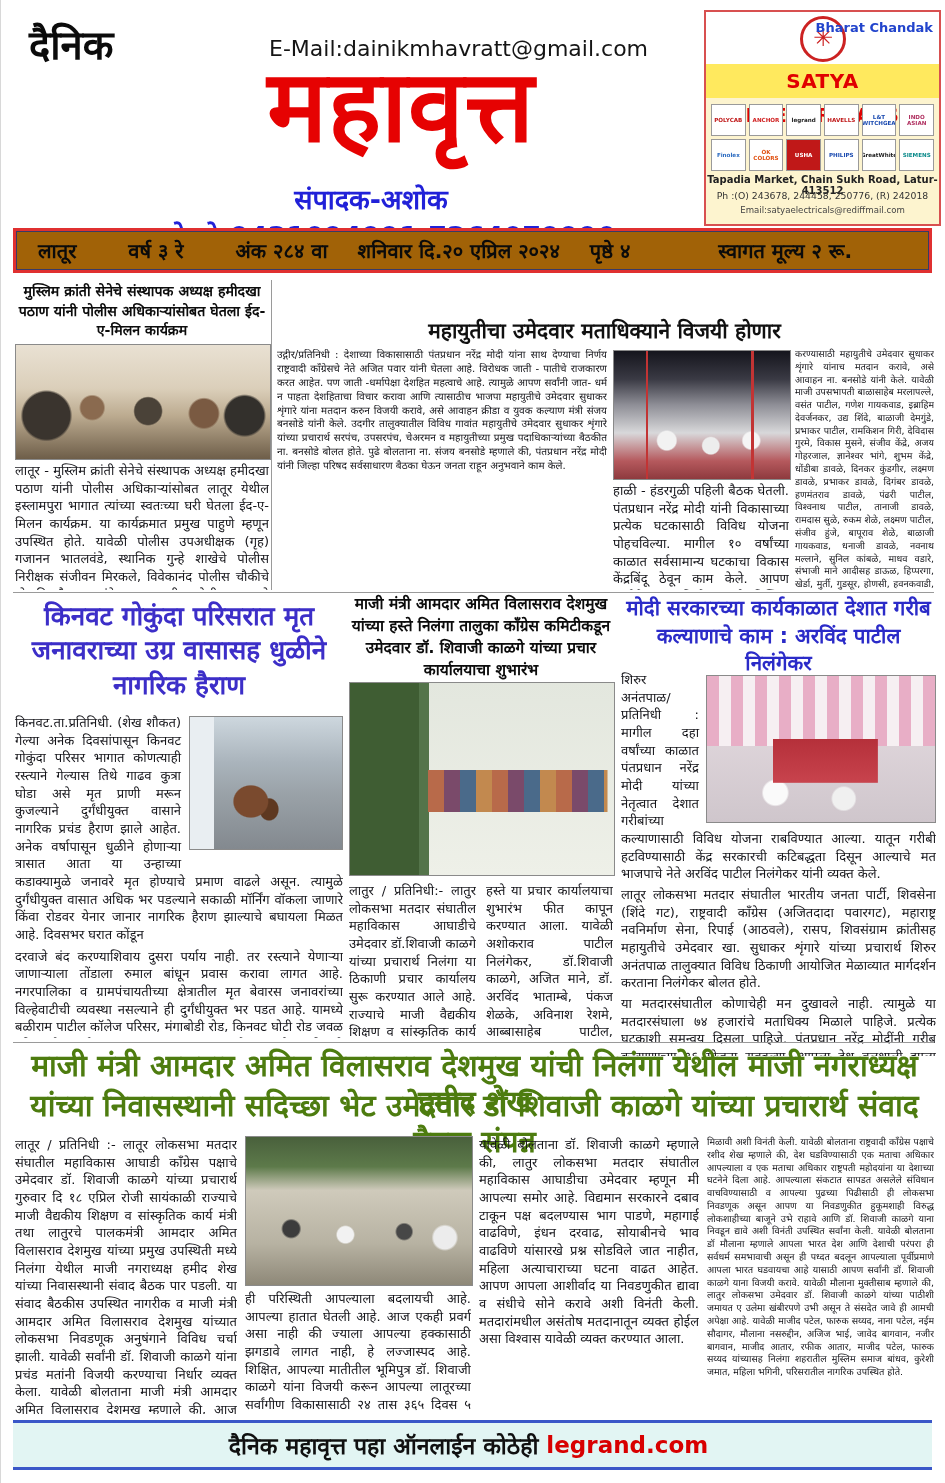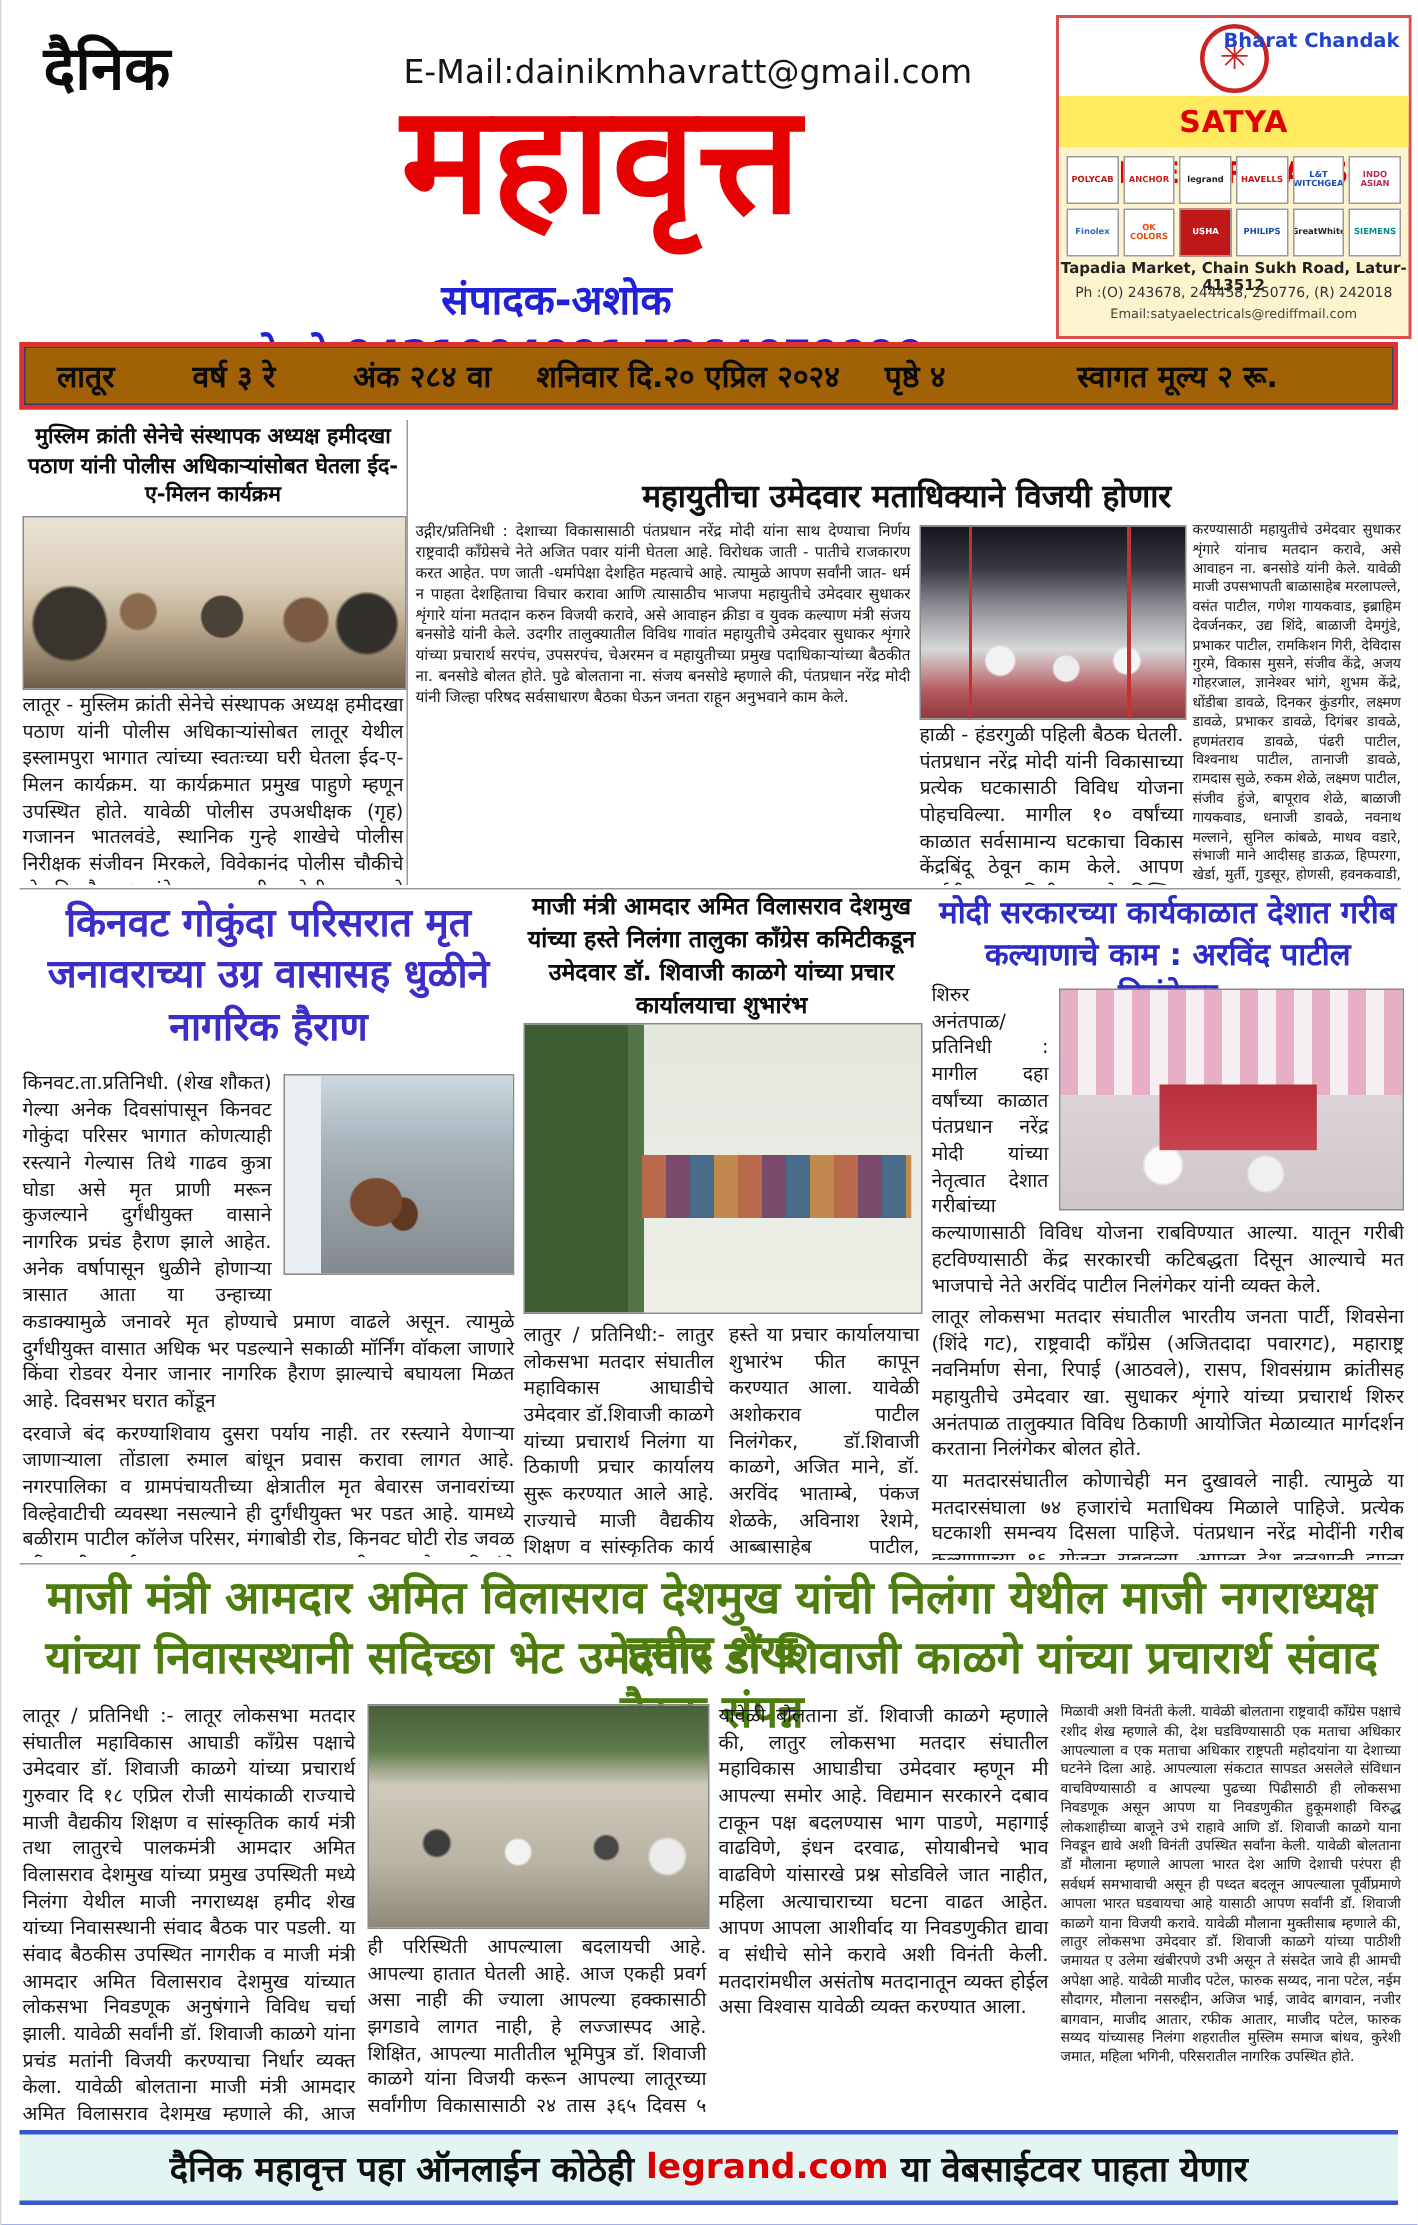--- a/index.html
+++ b/index.html
@@ -158,37 +158,36 @@
     <div class="body-text just">किनवट.ता.प्रतिनिधी. (शेख शौकत) गेल्या अनेक दिवसांपासून किनवट गोकुंदा परिसर भागात कोणत्याही रस्त्याने गेल्यास तिथे गाढव कुत्रा घोडा असे मृत प्राणी मरून कुजल्याने दुर्गंधीयुक्त वासाने नागरिक प्रचंड हैराण झाले आहेत. अनेक वर्षापासून धुळीने होणाऱ्या त्रासात आता या उन्हाच्या कडाक्यामुळे जनावरे मृत होण्याचे प्रमाण वाढले असून. त्यामुळे दुर्गंधीयुक्त वासात अधिक भर पडल्याने सकाळी मॉर्निंग वॉकला जाणारे किंवा रोडवर येनार जानार नागरिक हैराण झाल्याचे बघायला मिळत आहे. दिवसभर घरात कोंडून</div>
     <div class="body-text just" style="margin-top:4px;">दरवाजे बंद करण्याशिवाय दुसरा पर्याय नाही. तर रस्त्याने येणाऱ्या जाणाऱ्याला तोंडाला रुमाल बांधून प्रवास करावा लागत आहे. नगरपालिका व ग्रामपंचायतीच्या क्षेत्रातील मृत बेवारस जनावरांच्या विल्हेवाटीची व्यवस्था नसल्याने ही दुर्गंधीयुक्त भर पडत आहे. यामध्ये बळीराम पाटील कॉलेज परिसर, मंगाबोडी रोड, किनवट घोटी रोड जवळ परिसरातील सर्व भागात मृत जनावराच्या उग्र तीव्र वासाने नागरिकांचे आरोग्य धोक्यात येत आहे. नागर संबंधित विभागाने त्वरित दखल घेऊन नागरिकांना या दुर्गंधीतून मुक्त करावे अशी मागणी होत आहे.</div>
   </div>
 
   <div class="abs h-mid center" style="left:348px;top:593px;width:264px;">माजी मंत्री आमदार अमित विलासराव देशमुख यांच्या हस्ते निलंगा तालुका काँग्रेस कमिटीकडून उमेदवार डॉ. शिवाजी काळगे यांच्या प्रचार कार्यालयाचा शुभारंभ</div>
   <div class="abs photo p-banner" style="left:348px;top:682px;width:264px;height:192px;"></div>
   <div class="abs body-text just" style="left:348px;top:882px;width:127px;height:156px;overflow:hidden;">लातुर / प्रतिनिधी:- लातुर लोकसभा मतदार संघातील महाविकास आघाडीचे उमेदवार डॉ.शिवाजी काळगे यांच्या प्रचारार्थ निलंगा या ठिकाणी प्रचार कार्यालय सुरू करण्यात आले आहे. राज्याचे माजी वैद्यकीय शिक्षण व सांस्कृतिक कार्य मंत्री तथा लातुरचे माजी पालकमंत्री आमदार अमित विलासराव देशमुख यांच्या</div>
   <div class="abs body-text just" style="left:485px;top:882px;width:127px;height:156px;overflow:hidden;">हस्ते या प्रचार कार्यालयाचा शुभारंभ फीत कापून करण्यात आला. यावेळी अशोकराव पाटील निलंगेकर, डॉ.शिवाजी काळगे, अजित माने, डॉ. अरविंद भाताम्बे, पंकज शेळके, अविनाश रेशमे, आब्बासाहेब पाटील, दयानंद घोपने, अजित नाईकवाढे यांच्यासह निलंगा तालुका काँग्रेस कमिटी पदाधिकारी, सदस्य उपस्थित होते.</div>
 
   <div class="abs h-blue center" style="left:620px;top:595px;width:315px;">मोदी सरकारच्या कार्यकाळात देशात गरीब कल्याणाचे काम : अरविंद पाटील निलंगेकर</div>
-  <div class="abs" style="left:620px;top:655px;width:315px;height:385px;overflow:hidden;">
+  <div class="abs" style="left:620px;top:671px;width:315px;height:385px;overflow:hidden;">
     <div class="photo p-stage" style="float:right;width:228px;height:146px;margin:4px 0 5px 7px;"></div>
     <div class="body-text just">शिरुर अनंतपाळ/प्रतिनिधी : मागील दहा वर्षांच्या काळात पंतप्रधान नरेंद्र मोदी यांच्या नेतृत्वात देशात गरीबांच्या कल्याणासाठी विविध योजना राबविण्यात आल्या. यातून गरीबी हटविण्यासाठी केंद्र सरकारची कटिबद्धता दिसून आल्याचे मत भाजपाचे नेते अरविंद पाटील निलंगेकर यांनी व्यक्त केले.</div>
     <div class="body-text just" style="margin-top:3px;">लातूर लोकसभा मतदार संघातील भारतीय जनता पार्टी, शिवसेना (शिंदे गट), राष्ट्रवादी काँग्रेस (अजितदादा पवारगट), महाराष्ट्र नवनिर्माण सेना, रिपाई (आठवले), रासप, शिवसंग्राम क्रांतीसह महायुतीचे उमेदवार खा. सुधाकर शृंगारे यांच्या प्रचारार्थ शिरुर अनंतपाळ तालुक्यात विविध ठिकाणी आयोजित मेळाव्यात मार्गदर्शन करताना निलंगेकर बोलत होते.</div>
     <div class="body-text just" style="margin-top:3px;">या मतदारसंघातील कोणाचेही मन दुखावले नाही. त्यामुळे या मतदारसंघाला ७४ हजारांचे मताधिक्य मिळाले पाहिजे. प्रत्येक घटकाशी समन्वय दिसला पाहिजे. पंतप्रधान नरेंद्र मोदींनी गरीब कल्याणाच्या ९६ योजना राबवल्या. आपला देश बलशाली झाला पाहिजे. आज विकसित भारतासाठी मोदीजी प्रयत्न करत आहेत. आ. संभाजी पाटील पालकमंत्री असताना लातूर जिल्ह्यातील सर्व तालुक्याला समान निधी दिला. भाजपने जिल्हा परिषदेच्या माध्यमातून महिला, समाजकल्याण, आरोग्य, शिक्षण या क्षेत्रात सामान्य माणसाला केंद्रबिंदू मानून काम केले असल्याचे त्यांनी सांगितले. पुढे बोलताना ना. बनसोडे म्हणाले की, भारतरत्न डॉ. बाबासाहेब आंबेडकरांनी या देशाला घटना दिली. बाबासाहेबांचे संसदेत तैलचित्र लावण्यासाठी काँग्रेसला तब्बल पन्नास वर्ष लागली. काँग्रेस आज अपप्रचार करत आहे. घटना बदलणार हे खोटे सांगत आहे. या पृथ्वीतलावर चंद्र सूर्य असेपर्यंत बाबासाहेबांची घटना कोणी बदलणार नाही, असेही त्यांनी सांगितले.</div>
   </div>
 
   <div class="abs hline" style="left:12px;top:1042px;width:921px;"></div>
 
   <div class="abs h-bottom center" style="left:14px;top:1048px;width:919px;">माजी मंत्री आमदार अमित विलासराव देशमुख यांची निलंगा येथील माजी नगराध्यक्ष हमीद शेख</div>
   <div class="abs h-bottom center" style="left:14px;top:1088px;width:919px;">यांच्या निवासस्थानी सदिच्छा भेट  उमेदवार डॉ शिवाजी काळगे यांच्या प्रचारार्थ संवाद बैठक संपन्न</div>
 
   <div class="abs body-text just" style="left:14px;top:1136px;width:222px;height:278px;overflow:hidden;">लातूर / प्रतिनिधी :- लातूर लोकसभा मतदार संघातील महाविकास आघाडी काँग्रेस पक्षाचे उमेदवार डॉ. शिवाजी काळगे यांच्या प्रचारार्थ गुरुवार दि १८ एप्रिल रोजी सायंकाळी राज्याचे माजी वैद्यकीय शिक्षण व सांस्कृतिक कार्य मंत्री तथा लातुरचे पालकमंत्री आमदार अमित विलासराव देशमुख यांच्या प्रमुख उपस्थिती मध्ये निलंगा येथील माजी नगराध्यक्ष हमीद शेख यांच्या निवासस्थानी संवाद बैठक पार पडली. या संवाद बैठकीस उपस्थित नागरीक व माजी मंत्री आमदार अमित विलासराव देशमुख यांच्यात लोकसभा निवडणूक अनुषंगाने विविध चर्चा झाली. यावेळी सर्वांनी डॉ. शिवाजी काळगे यांना प्रचंड मतांनी विजयी करण्याचा निर्धार व्यक्त केला. यावेळी बोलताना माजी मंत्री आमदार अमित विलासराव देशमुख म्हणाले की, आज आपण लातुर लोकसभा निवडणूक अनुषंगाने या ठिकाणी एकत्र आलेले आहोत. देशातील जी परिस्थिती आहे ही बदलायची आहे आणि यासाठीच यावेळची निवडणूक मतदारांनी महत्त्वाची मानली पाहिजे. मागील ७० वर्षांत कधीही नाही, पण या सरकारने शेतकऱ्यांना आंदोलन करावे लागत आहे.</div>
   <div class="abs photo p-meeting" style="left:244px;top:1136px;width:226px;height:148px;"></div>
   <div class="abs body-text just" style="left:244px;top:1290px;width:226px;height:124px;overflow:hidden;">ही परिस्थिती आपल्याला बदलायची आहे. आपल्या हातात घेतली आहे. आज एकही प्रवर्ग असा नाही की ज्याला आपल्या हक्कासाठी झगडावे लागत नाही, हे लज्जास्पद आहे. शिक्षित, आपल्या मातीतील भूमिपुत्र डॉ. शिवाजी काळगे यांना विजयी करून आपल्या लातूरच्या सर्वांगीण विकासासाठी २४ तास ३६५ दिवस ५ वर्ष आपल्या प्रश्नांची सोडवणूक करतील असा विश्वास त्यांनी यावेळी व्यक्त केला.</div>
   <div class="abs body-text just" style="left:478px;top:1136px;width:220px;height:278px;overflow:hidden;">यावेळी बोलताना डॉ. शिवाजी काळगे म्हणाले की, लातुर लोकसभा मतदार संघातील महाविकास आघाडीचा उमेदवार म्हणून मी आपल्या समोर आहे. विद्यमान सरकारने दबाव टाकून पक्ष बदलण्यास भाग पाडणे, महागाई वाढविणे, इंधन दरवाढ, सोयाबीनचे भाव वाढविणे यांसारखे प्रश्न सोडविले जात नाहीत, महिला अत्याचाराच्या घटना वाढत आहेत. आपण आपला आशीर्वाद या निवडणुकीत द्यावा व संधीचे सोने करावे अशी विनंती केली. मतदारांमधील असंतोष मतदानातून व्यक्त होईल असा विश्वास यावेळी व्यक्त करण्यात आला.</div>
   <div class="abs body-text just" style="left:706px;top:1136px;width:227px;height:278px;overflow:hidden;font-size:9.4px;">मिळावी अशी विनंती केली. यावेळी बोलताना राष्ट्रवादी काँग्रेस पक्षाचे रशीद शेख म्हणाले की, देश घडविण्यासाठी एक मताचा अधिकार आपल्याला व एक मताचा अधिकार राष्ट्रपती महोदयांना या देशाच्या घटनेने दिला आहे. आपल्याला संकटात सापडत असलेले संविधान वाचविण्यासाठी व आपल्या पुढच्या पिढीसाठी ही लोकसभा निवडणूक असून आपण या निवडणुकीत हुकूमशाही विरुद्ध लोकशाहीच्या बाजूने उभे राहावे आणि डॉ. शिवाजी काळगे याना निवडून द्यावे अशी विनंती उपस्थित सर्वांना केली. यावेळी बोलताना डॉ मौलाना म्हणाले आपला भारत देश आणि देशाची परंपरा ही सर्वधर्म समभावाची असून ही पध्दत बदलून आपल्याला पूर्वीप्रमाणे आपला भारत घडवायचा आहे यासाठी आपण सर्वांनी डॉ. शिवाजी काळगे याना विजयी करावे. यावेळी मौलाना मुक्तीसाब म्हणाले की, लातुर लोकसभा उमेदवार डॉ. शिवाजी काळगे यांच्या पाठीशी जमायत ए उलेमा खंबीरपणे उभी असून ते संसदेत जावे ही आमची अपेक्षा आहे. यावेळी माजीद पटेल, फारुक सय्यद, नाना पटेल, नईम सौदागर, मौलाना नसरुद्दीन, अजिज भाई, जावेद बागवान, नजीर बागवान, माजीद आतार, रफीक आतार, माजीद पटेल, फारुक सय्यद यांच्यासह निलंगा शहरातील मुस्लिम समाज बांधव, कुरेशी जमात, महिला भगिनी, परिसरातील नागरिक उपस्थित होते.</div>
 
   <div class="abs footer" style="left:12px;top:1420px;width:919px;height:50px;box-sizing:border-box;">
     <span>दैनिक महावृत्त पहा ऑनलाईन कोठेही</span>
     <span class="link">legrand.com</span>
-    <span>या वेबसाईटवर पाहता येणार</span>
   </div>
 
 </div>
 
 </body></html>

